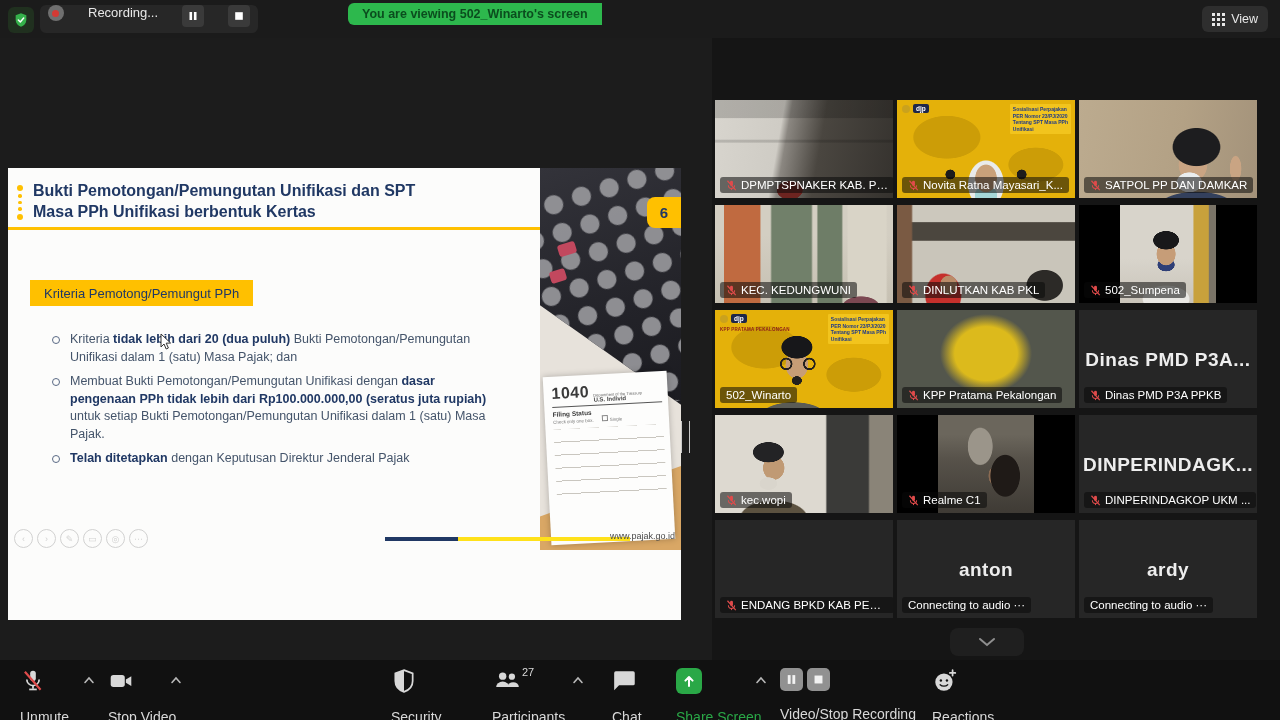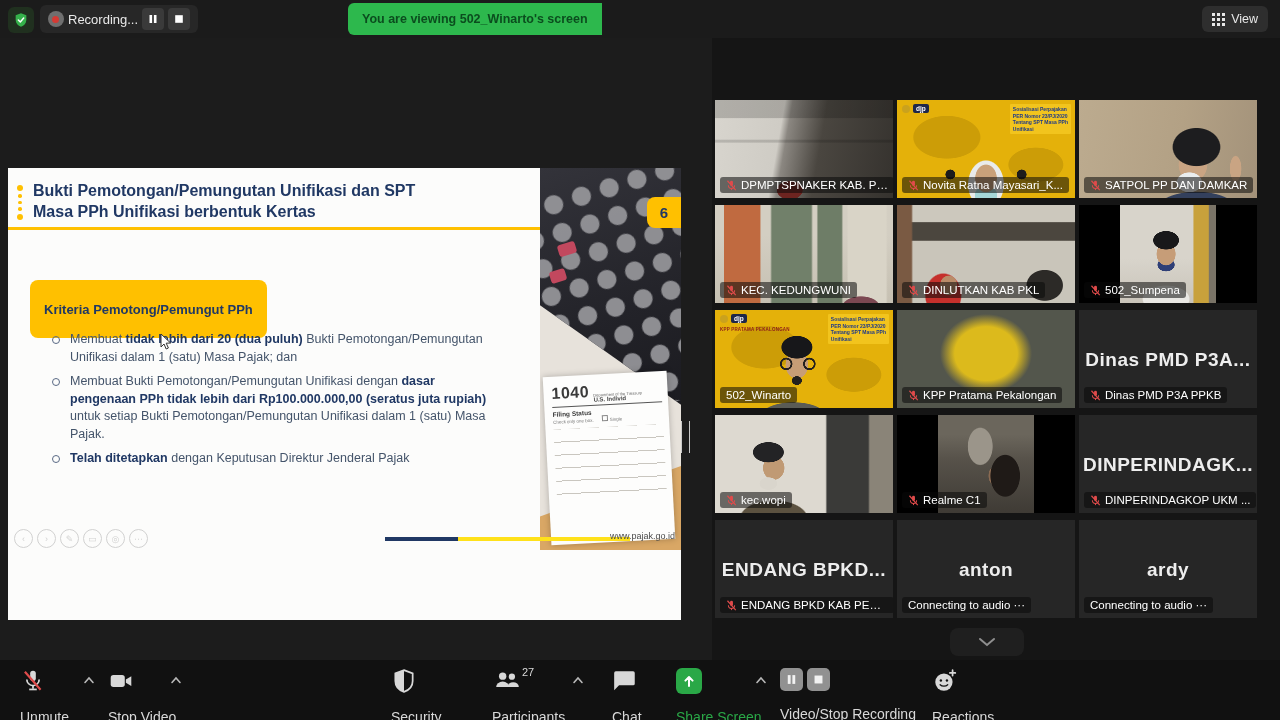--- a/index.html
+++ b/index.html
@@ -3,43 +3,43 @@
 <meta charset="utf-8">
 <style>
   html,body{margin:0;padding:0;background:#000;}
   .screen{position:relative;width:1280px;height:720px;overflow:hidden;background:#151515;
           font-family:"Liberation Sans",sans-serif;-webkit-font-smoothing:antialiased;}
   
   .topbar{position:absolute;left:0;top:0;width:1280px;height:38px;background:#1b1b1b;}
   .shield-badge{position:absolute;left:8px;top:7px;width:26px;height:26px;background:#20301f;border-radius:6px;
                 display:flex;align-items:center;justify-content:center;}
   .rec-pill{position:absolute;left:40px;top:5px;height:28px;background:#272727;border-radius:6px;
-            display:flex;align-items:center;gap:4px;padding:0 8px;}
+            display:flex;gap:24px;padding:0 8px;}
   .rec-dot{width:16px;height:16px;border-radius:50%;background:#6f6f6f;position:relative;}
   .rec-dot::after{content:"";position:absolute;left:4px;top:5px;width:7px;height:7px;border-radius:50%;background:#d43a34;}
   .rec-label{color:#e8e8e8;font-size:13px;}
   .rec-btn{width:22px;height:22px;border-radius:4px;background:#3a3a3a;display:flex;align-items:center;justify-content:center;}
-  .banner{position:absolute;left:348px;top:3px;height:32px;background:var(--zoom-green,#2db84d);
+  .banner{position:absolute;left:348px;top:3px;height:22px;background:var(--zoom-green,#2db84d);
           border-radius:6px 0 0 6px;display:flex;align-items:center;padding:0 14px;}
   .banner span{color:var(--banner-text-green,#0b4d1e);font-weight:bold;font-size:12.5px;white-space:nowrap;}
   .view-options{position:absolute;left:588px;top:3px;height:31px;width:124px;background:#2e2e2e;border-radius:0 6px 6px 0;
                 display:flex;align-items:center;justify-content:center;gap:6px;color:#f0f0f0;font-size:12.5px;font-weight:bold;}
   .view-btn{position:absolute;right:12px;top:6px;height:26px;background:#2e2e2e;border-radius:6px;
             display:flex;align-items:center;gap:6px;padding:0 10px;color:#e8e8e8;font-size:12.5px;}
   
   .share-area{position:absolute;left:0;top:38px;width:712px;height:622px;background:#1c1c1c;}
   .slide{position:absolute;left:8px;top:130px;width:673px;height:452px;background:#fcfcfb;overflow:hidden;}
   .title-dots{position:absolute;left:9px;top:17px;display:flex;flex-direction:column;align-items:center;gap:3px;}
   .title-dots i{display:block;border-radius:50%;background:var(--slide-yellow,#ffc000);}
   .title-dots i:nth-child(1),.title-dots i:nth-child(5){width:6px;height:6px;}
   .title-dots i:nth-child(2),.title-dots i:nth-child(3),.title-dots i:nth-child(4){width:3.5px;height:3.5px;}
   .slide-title{position:absolute;left:25px;top:12px;color:var(--slide-navy,#203864);font-weight:bold;font-size:16px;line-height:21px;}
   .title-rule{position:absolute;left:0;top:59px;width:533px;height:3px;background:var(--slide-yellow,#ffc000);}
-  .kriteria{position:absolute;left:22px;top:112px;height:26px;background:var(--slide-yellow,#ffc000);border-radius:8px;
-            display:flex;align-items:center;padding:16px 14px;color:var(--slide-navy,#203864);font-weight:bold;font-size:13px;}
+  .kriteria{position:absolute;left:22px;top:112px;height:26px;background:var(--slide-yellow,#ffc000);border-radius:0;
+            display:flex;align-items:center;padding:0 14px;color:var(--slide-navy,#203864);font-weight:normal;font-size:13px;}
   .bullets{position:absolute;left:40px;top:163px;width:442px;margin:0;padding:0;list-style:none;}
   .bullets li{position:relative;padding-left:22px;margin-bottom:7px;font-size:12.5px;line-height:17.5px;color:#44546a;}
   .bullets li::before{content:"";position:absolute;left:4px;top:5px;width:6px;height:6px;border:1.4px solid #5a6a85;border-radius:50%;}
   .bullets .bold{font-weight:bold;color:var(--slide-navy,#203864);}
   .slide-nav{position:absolute;left:6px;top:361px;display:flex;gap:4px;opacity:.38;}
   .slide-nav span{width:17px;height:17px;border:1px solid #8a8a8a;border-radius:50%;color:#8a8a8a;
                   font-size:9px;display:flex;align-items:center;justify-content:center;}
   .pbar-navy{position:absolute;left:377px;top:369px;width:73px;height:4px;background:var(--slide-navy,#203864);}
   .pbar-yellow{position:absolute;left:450px;top:369px;width:172px;height:4px;background:#ffe11a;}
   .slide-url{position:absolute;right:6px;top:363px;font-size:9px;color:#4a4a4a;}
@@ -210,21 +210,21 @@
           <i></i>
           <i></i>
         </div>
       <div class="slide-title">
         <div>Bukti Pemotongan/Pemungutan Unifikasi dan SPT</div>
         <div>Masa PPh Unifikasi berbentuk Kertas</div>
       </div>
       <div class="title-rule"></div>
       <div class="kriteria">Kriteria Pemotong/Pemungut PPh</div>
       <ul class="bullets">
-          <li><span>Membuat </span><span class="bold">tidak lebih dari 20 (dua puluh)</span><span> Bukti Pemotongan/Pemungutan Unifikasi dalam 1 (satu) Masa Pajak; dan</span></li>
+          <li><span>Kriteria </span><span class="bold">tidak lebih dari 20 (dua puluh)</span><span> Bukti Pemotongan/Pemungutan Unifikasi dalam 1 (satu) Masa Pajak; dan</span></li>
           <li><span>Membuat Bukti Pemotongan/Pemungutan Unifikasi dengan </span><span class="bold">dasar pengenaan PPh tidak lebih dari Rp100.000.000,00 (seratus juta rupiah)</span><span> untuk setiap Bukti Pemotongan/Pemungutan Unifikasi dalam 1 (satu) Masa Pajak.</span></li>
           <li><span class="bold">Telah ditetapkan</span><span> dengan Keputusan Direktur Jenderal Pajak</span></li>
         </ul>
 
       <div class="photo">
         <div class="calc">
             <div class="keys"></div>
           </div>
         <div class="key-red r1"></div>
         <div class="key-red r2"></div>
@@ -483,21 +483,20 @@
         </svg>
         <span class="ntext">DINPERINDAGKOP UKM ...</span>
       </div>
     </div>
       <div class="tile">
       <div class="vid k-name">
         <div class="l l1"></div>
         <div class="l l2"></div>
         <div class="l l3"></div>
       </div>
-      <div class="bigname">ENDANG BPKD...</div>
 
       <div class="nlabel">
         <svg class="micmute" width="11" height="11" viewBox="0 0 12 12">
           <rect x="4.4" y="0.8" width="3.2" height="5.8" rx="1.6" fill="#e04b4b"></rect>
           <path d="M2.6 5.8a3.4 3.4 0 0 0 6.8 0" fill="none" stroke="#e04b4b" stroke-width="1.1"></path>
           <line x1="6" y1="9.2" x2="6" y2="11" stroke="#e04b4b" stroke-width="1.1"></line>
           <line x1="1.6" y1="0.8" x2="10.6" y2="11" stroke="#e04b4b" stroke-width="1.3"></line>
         </svg>
         <span class="ntext">ENDANG BPKD KAB PEKA...</span>
       </div>

